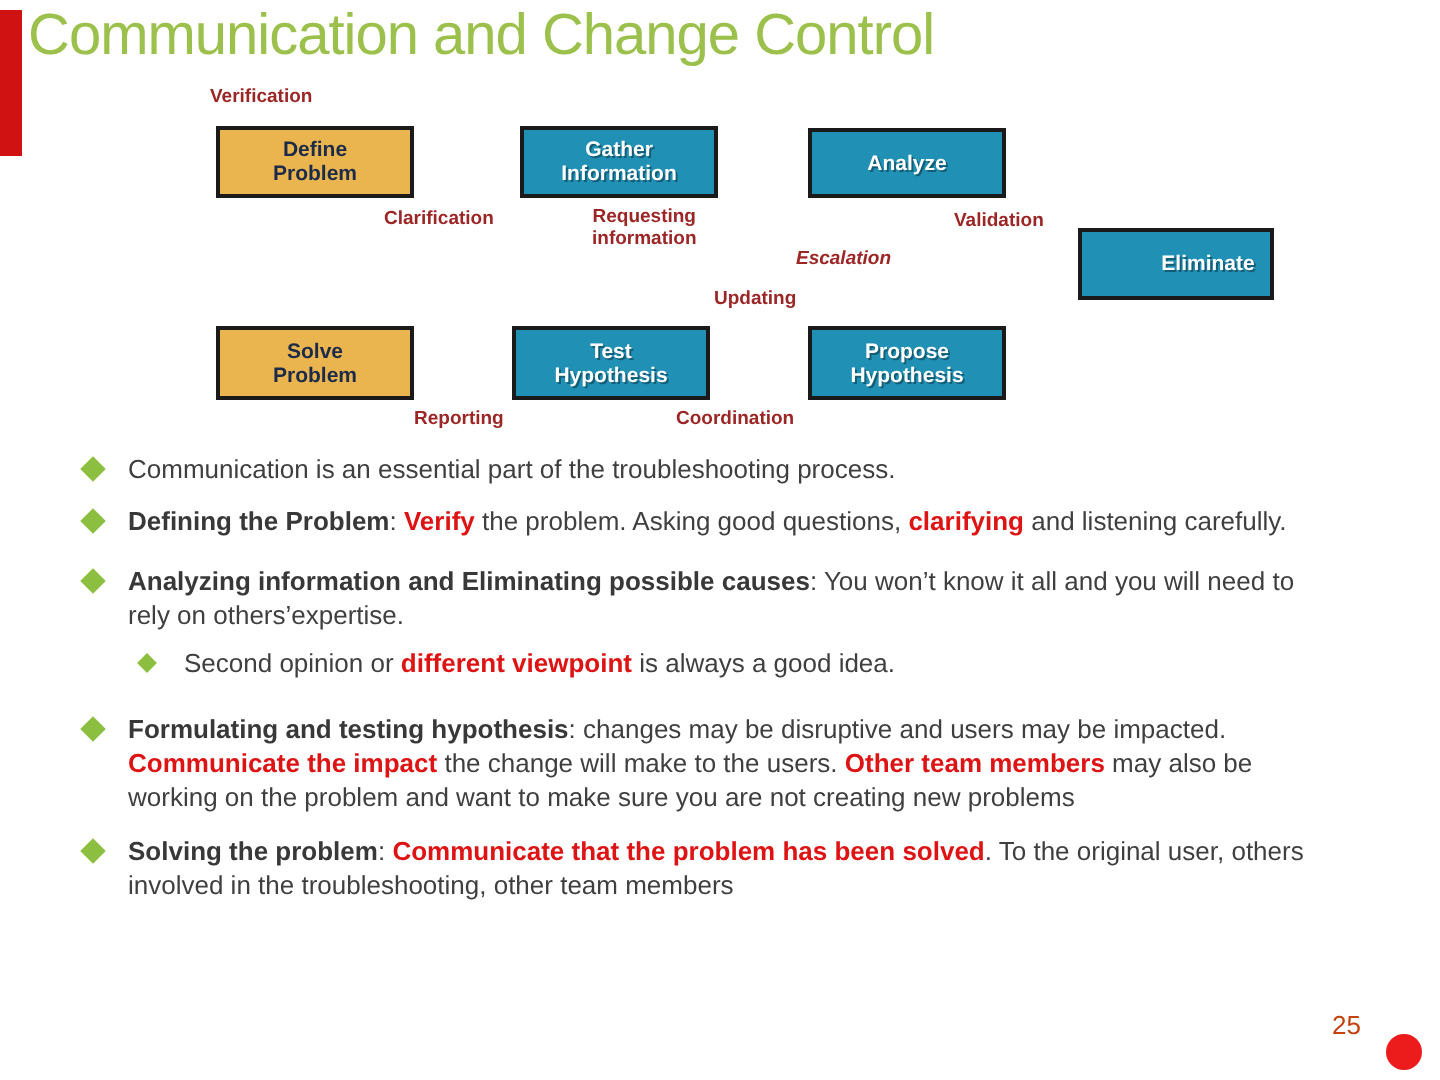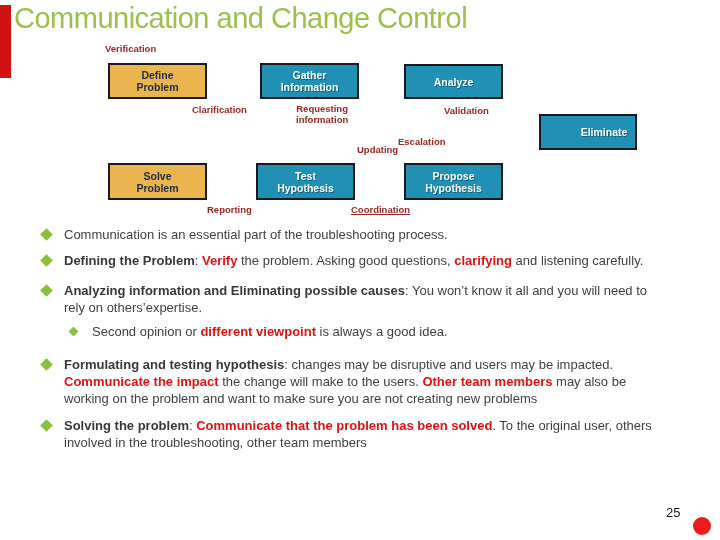--- a/index.html
+++ b/index.html
@@ -38,21 +38,21 @@
   .marker{flex:0 0 24px; position:relative;}
   .diamond{position:absolute; left:2px; top:4px; width:9px; height:9px;
            background:var(--bullet-green); transform:rotate(45deg);}
   .bullet.level2{margin-left:28px;}
   .bullet.level2 .diamond{width:7px; height:7px; top:5px;}
   .btext{flex:1;}
   .seg-normal{color:var(--body-text);}
   .seg-bold{color:#383838; font-weight:bold;}
   .seg-red{color:var(--emphasis-red); font-weight:bold;}
 
-  .page-number{position:absolute; left:666px; top:505px; font-size:13px; color:#0f172a;}
+  .page-number{position:absolute; left:666px; top:505px; font-size:13px; color:#c2410c;}
 </style>
 </head>
 <body>
 
 <div class="slide">
   <div class="accent-bar"></div>
   <h1 class="title">Communication and Change Control</h1>
   <div class="diagram">
       <div class="flow-box yellow" style="left: 108px; top: 63px; width: 99px; height: 36px;">Define
 Problem</div>
@@ -63,25 +63,25 @@
       <div class="flow-box yellow" style="left: 108px; top: 163px; width: 99px; height: 37px;">Solve
 Problem</div>
       <div class="flow-box teal" style="left: 256px; top: 163px; width: 99px; height: 37px;">Test
 Hypothesis</div>
       <div class="flow-box teal" style="left: 404px; top: 163px; width: 99px; height: 37px;">Propose
 Hypothesis</div>
       <div class="connector-label" style="left: 105px; top: 44px;">Verification</div>
       <div class="connector-label" style="left: 192px; top: 105px;">Clarification</div>
       <div class="connector-label" style="left: 296px; top: 104px;">Requesting
 information</div>
-      <div class="connector-label" style="left: 444px; top: 106px;">Validation</div>
-      <div class="connector-label" style="left: 398px; top: 137px;">Escalation</div>
+      <div class="connector-label" style="left: 477px; top: 106px;">Validation</div>
+      <div class="connector-label" style="left: 398px; top: 125px; font-style: italic;">Escalation</div>
       <div class="connector-label" style="left: 357px; top: 145px;">Updating</div>
       <div class="connector-label" style="left: 207px; top: 205px;">Reporting</div>
-      <div class="connector-label" style="left: 351px; top: 205px; text-decoration: underline;">Coordination</div>
+      <div class="connector-label" style="left: 338px; top: 205px;">Coordination</div>
     </div>
   <div class="content">
       <div class="bullet level1">
         <span class="marker">
           <span class="diamond"></span>
         </span>
         <span class="btext"><span class="seg-normal">Communication is an essential part of the troubleshooting process.</span></span>
       </div>
       <div class="bullet level1">
         <span class="marker">

